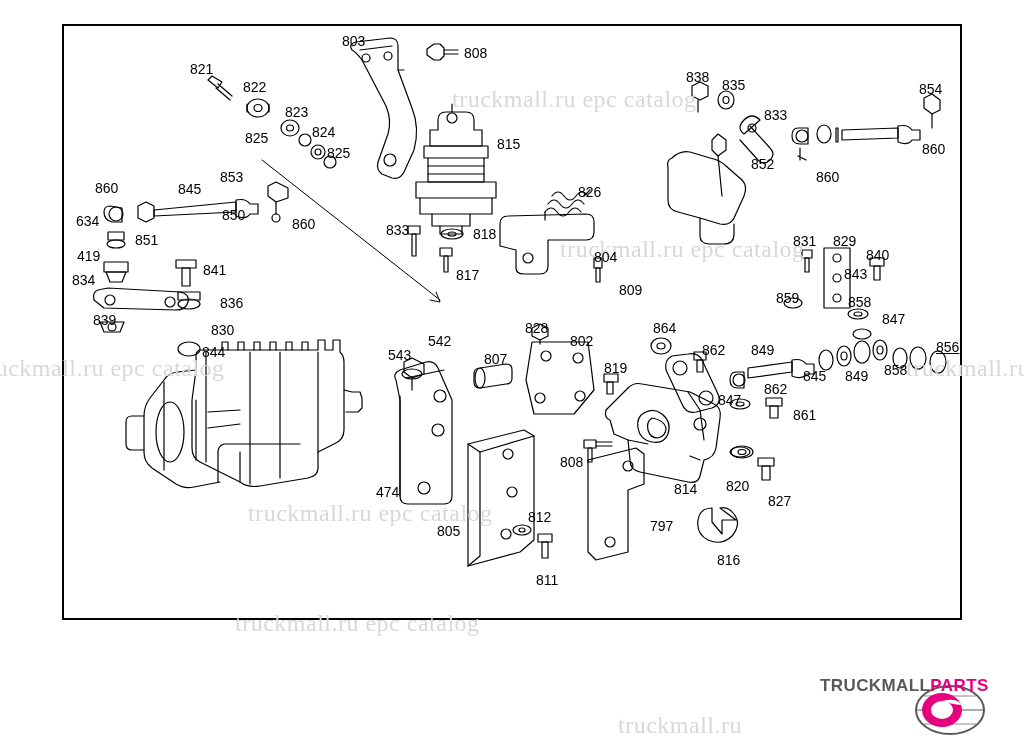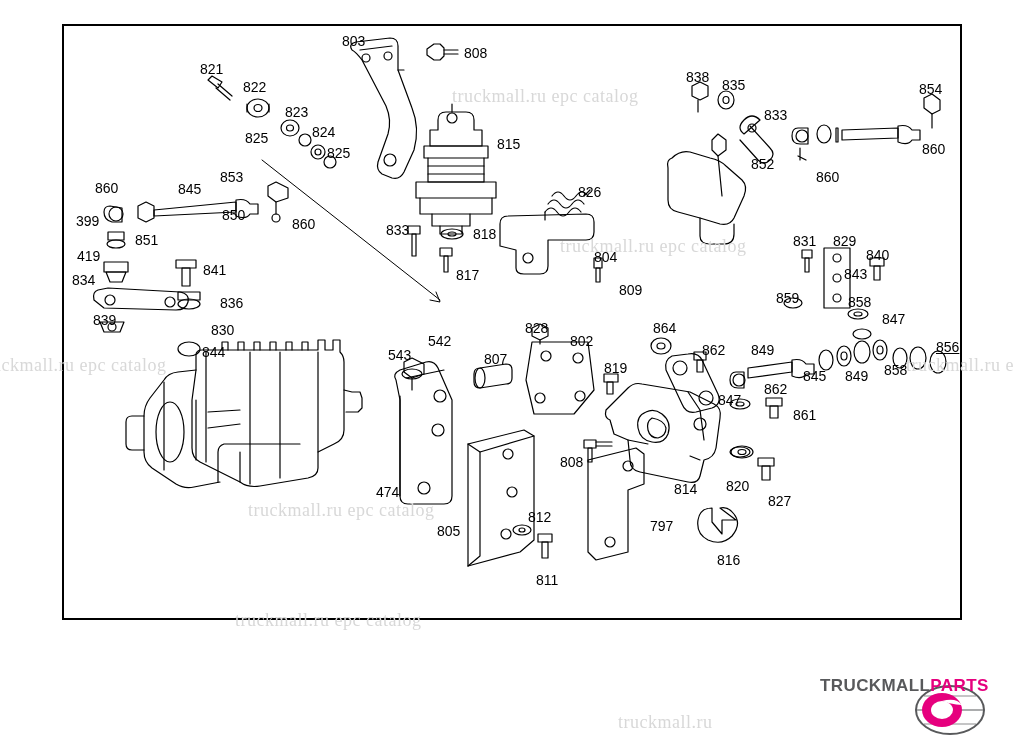--- a/index.html
+++ b/index.html
@@ -34,21 +34,21 @@
     position: absolute;
     font-family: "Liberation Sans", sans-serif;
     font-size: 14px;
     color: #000;
     white-space: nowrap;
     line-height: 1;
   }
   .wm {
     position: absolute;
     font-family: "Liberation Serif", serif;
-    font-size: 18px;
+    font-size: 24px;
     color: #d8d8d8;
     white-space: nowrap;
     letter-spacing: 0.5px;
     pointer-events: none;
   }
   .brand {
     position: absolute;
     right: 14px;
     bottom: 10px;
     width: 190px;
@@ -319,37 +319,37 @@
       <div class="wm" style="left: 906px; top: 355px;">truckmall.ru e</div>
       <div class="wm" style="left: 618px; top: 712px;">truckmall.ru</div>
     </div>
 
   <div id="callouts">
       <div class="callout" style="left: 342px; top: 34px;">803</div>
       <div class="callout" style="left: 464px; top: 46px;">808</div>
       <div class="callout" style="left: 686px; top: 70px;">838</div>
       <div class="callout" style="left: 722px; top: 78px;">835</div>
       <div class="callout" style="left: 919px; top: 82px;">854</div>
-      <div class="callout" style="left: 200px; top: 62px;">821</div>
+      <div class="callout" style="left: 190px; top: 62px;">821</div>
       <div class="callout" style="left: 243px; top: 80px;">822</div>
       <div class="callout" style="left: 285px; top: 105px;">823</div>
       <div class="callout" style="left: 764px; top: 108px;">833</div>
       <div class="callout" style="left: 245px; top: 131px;">825</div>
       <div class="callout" style="left: 312px; top: 125px;">824</div>
       <div class="callout" style="left: 497px; top: 137px;">815</div>
       <div class="callout" style="left: 922px; top: 142px;">860</div>
       <div class="callout" style="left: 751px; top: 157px;">852</div>
       <div class="callout" style="left: 816px; top: 170px;">860</div>
       <div class="callout" style="left: 327px; top: 146px;">825</div>
       <div class="callout" style="left: 220px; top: 170px;">853</div>
       <div class="callout" style="left: 178px; top: 182px;">845</div>
       <div class="callout" style="left: 95px; top: 181px;">860</div>
       <div class="callout" style="left: 578px; top: 185px;">826</div>
       <div class="callout" style="left: 222px; top: 208px;">850</div>
-      <div class="callout" style="left: 76px; top: 214px;">399</div>
+      <div class="callout" style="left: 76px; top: 214px;">634</div>
       <div class="callout" style="left: 292px; top: 217px;">860</div>
       <div class="callout" style="left: 135px; top: 233px;">851</div>
       <div class="callout" style="left: 386px; top: 223px;">833</div>
       <div class="callout" style="left: 473px; top: 227px;">818</div>
       <div class="callout" style="left: 77px; top: 249px;">419</div>
       <div class="callout" style="left: 594px; top: 250px;">804</div>
       <div class="callout" style="left: 793px; top: 234px;">831</div>
       <div class="callout" style="left: 833px; top: 234px;">829</div>
       <div class="callout" style="left: 866px; top: 248px;">840</div>
       <div class="callout" style="left: 203px; top: 263px;">841</div>

